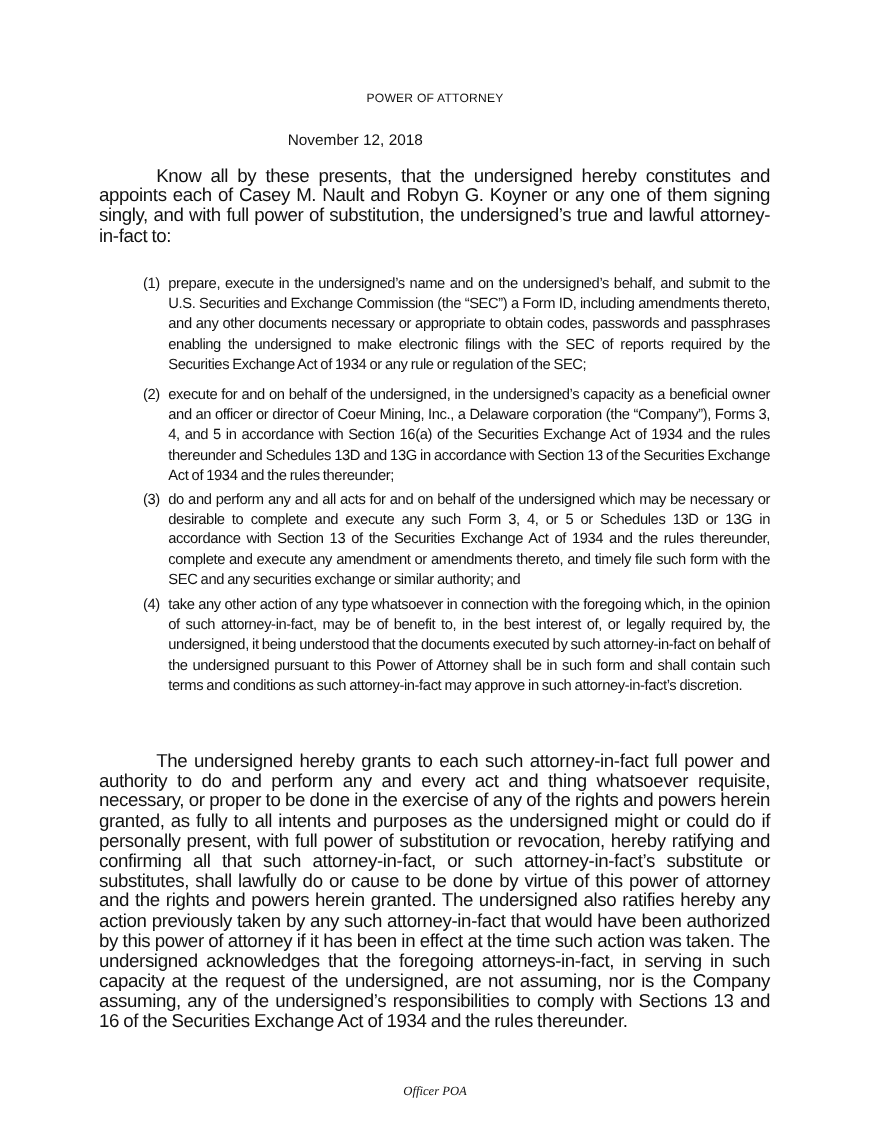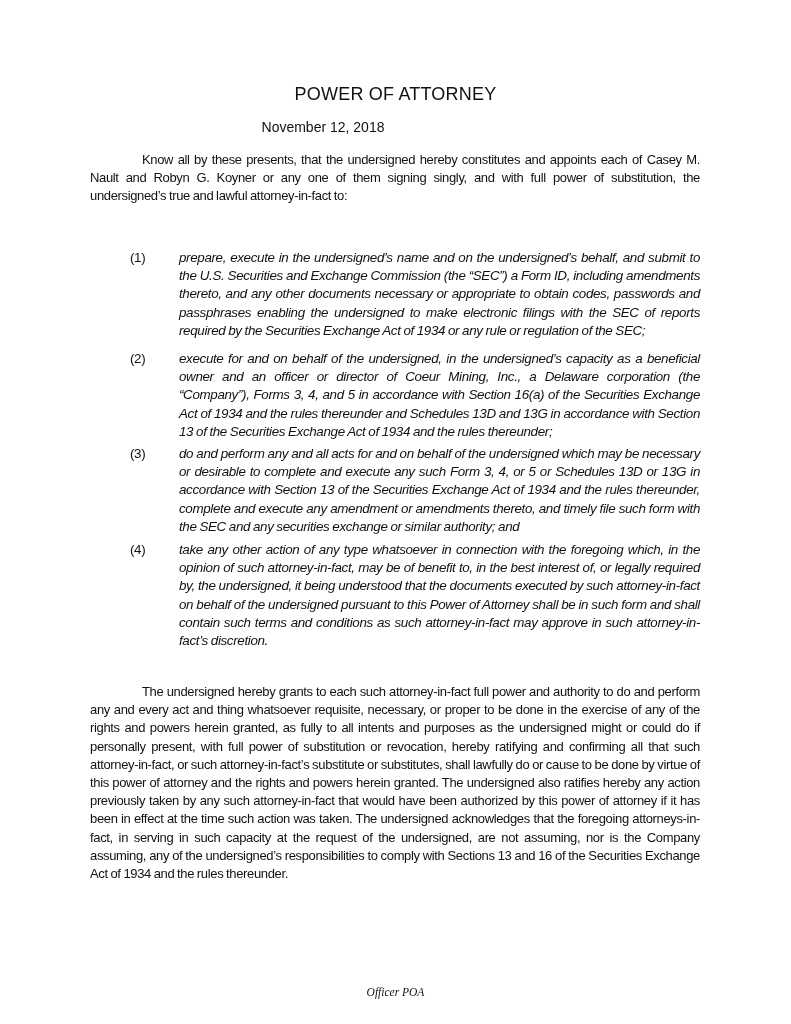--- a/index.html
+++ b/index.html
@@ -1,29 +1,29 @@
 <!DOCTYPE html>
 <html><head>
 <meta charset="utf-8">
 <style>
   html, body { margin: 0; padding: 0; background: #ffffff; }
   body { width: 791px; height: 1024px; position: relative; overflow: hidden; color: #111; }
   .page { position: absolute; left: 0; top: 0; width: 791px; height: 1024px; background: #fff; }
   .title { position: absolute; top: 84px; left: 0; width: 791px; text-align: center;
-           font-family: "Liberation Sans", sans-serif; font-size: 18px; letter-spacing: 0.2px; }
+           font-family: "Liberation Sans", sans-serif; font-size: 11px; letter-spacing: 0.2px; }
   .date { position: absolute; top: 119px; left: 0; width: 646px; text-align: center;
           font-family: "Liberation Sans", sans-serif; font-size: 14px; }
   .para { position: absolute; left: 90px; width: 610px; font-family: "Liberation Sans", sans-serif;
-          font-size: 13px; line-height: 18.2px; text-align: justify; letter-spacing: -0.35px; word-spacing: -0.5px; }
+          font-size: 17px; line-height: 18.2px; text-align: justify; letter-spacing: -0.35px; word-spacing: -0.5px; }
   .para .indent { display: inline-block; width: 52px; }
   .intro { top: 151px; }
   .item { position: absolute; left: 130px; width: 570px; font-family: "Liberation Sans", sans-serif;
           font-size: 13.4px; line-height: 18.2px; letter-spacing: -0.35px; word-spacing: -0.5px; }
   .item .num { position: absolute; left: 0; top: 0; width: 30px; }
-  .item .body { margin-left: 49px; text-align: justify; font-style: italic; }
+  .item .body { margin-left: 23px; text-align: justify; }
   .item1 { top: 249px; }
   .item2 { top: 350px; }
   .item3 { top: 445px; }
   .item4 { top: 541px; }
   .grant { top: 663px; margin-top: 20px; }
   .duration { top: 886px; }
   .footer { position: absolute; top: 986px; left: 0; width: 791px; text-align: center;
             font-family: "Liberation Serif", serif; font-style: italic; font-size: 11.5px; }
 </style>
 </head>

